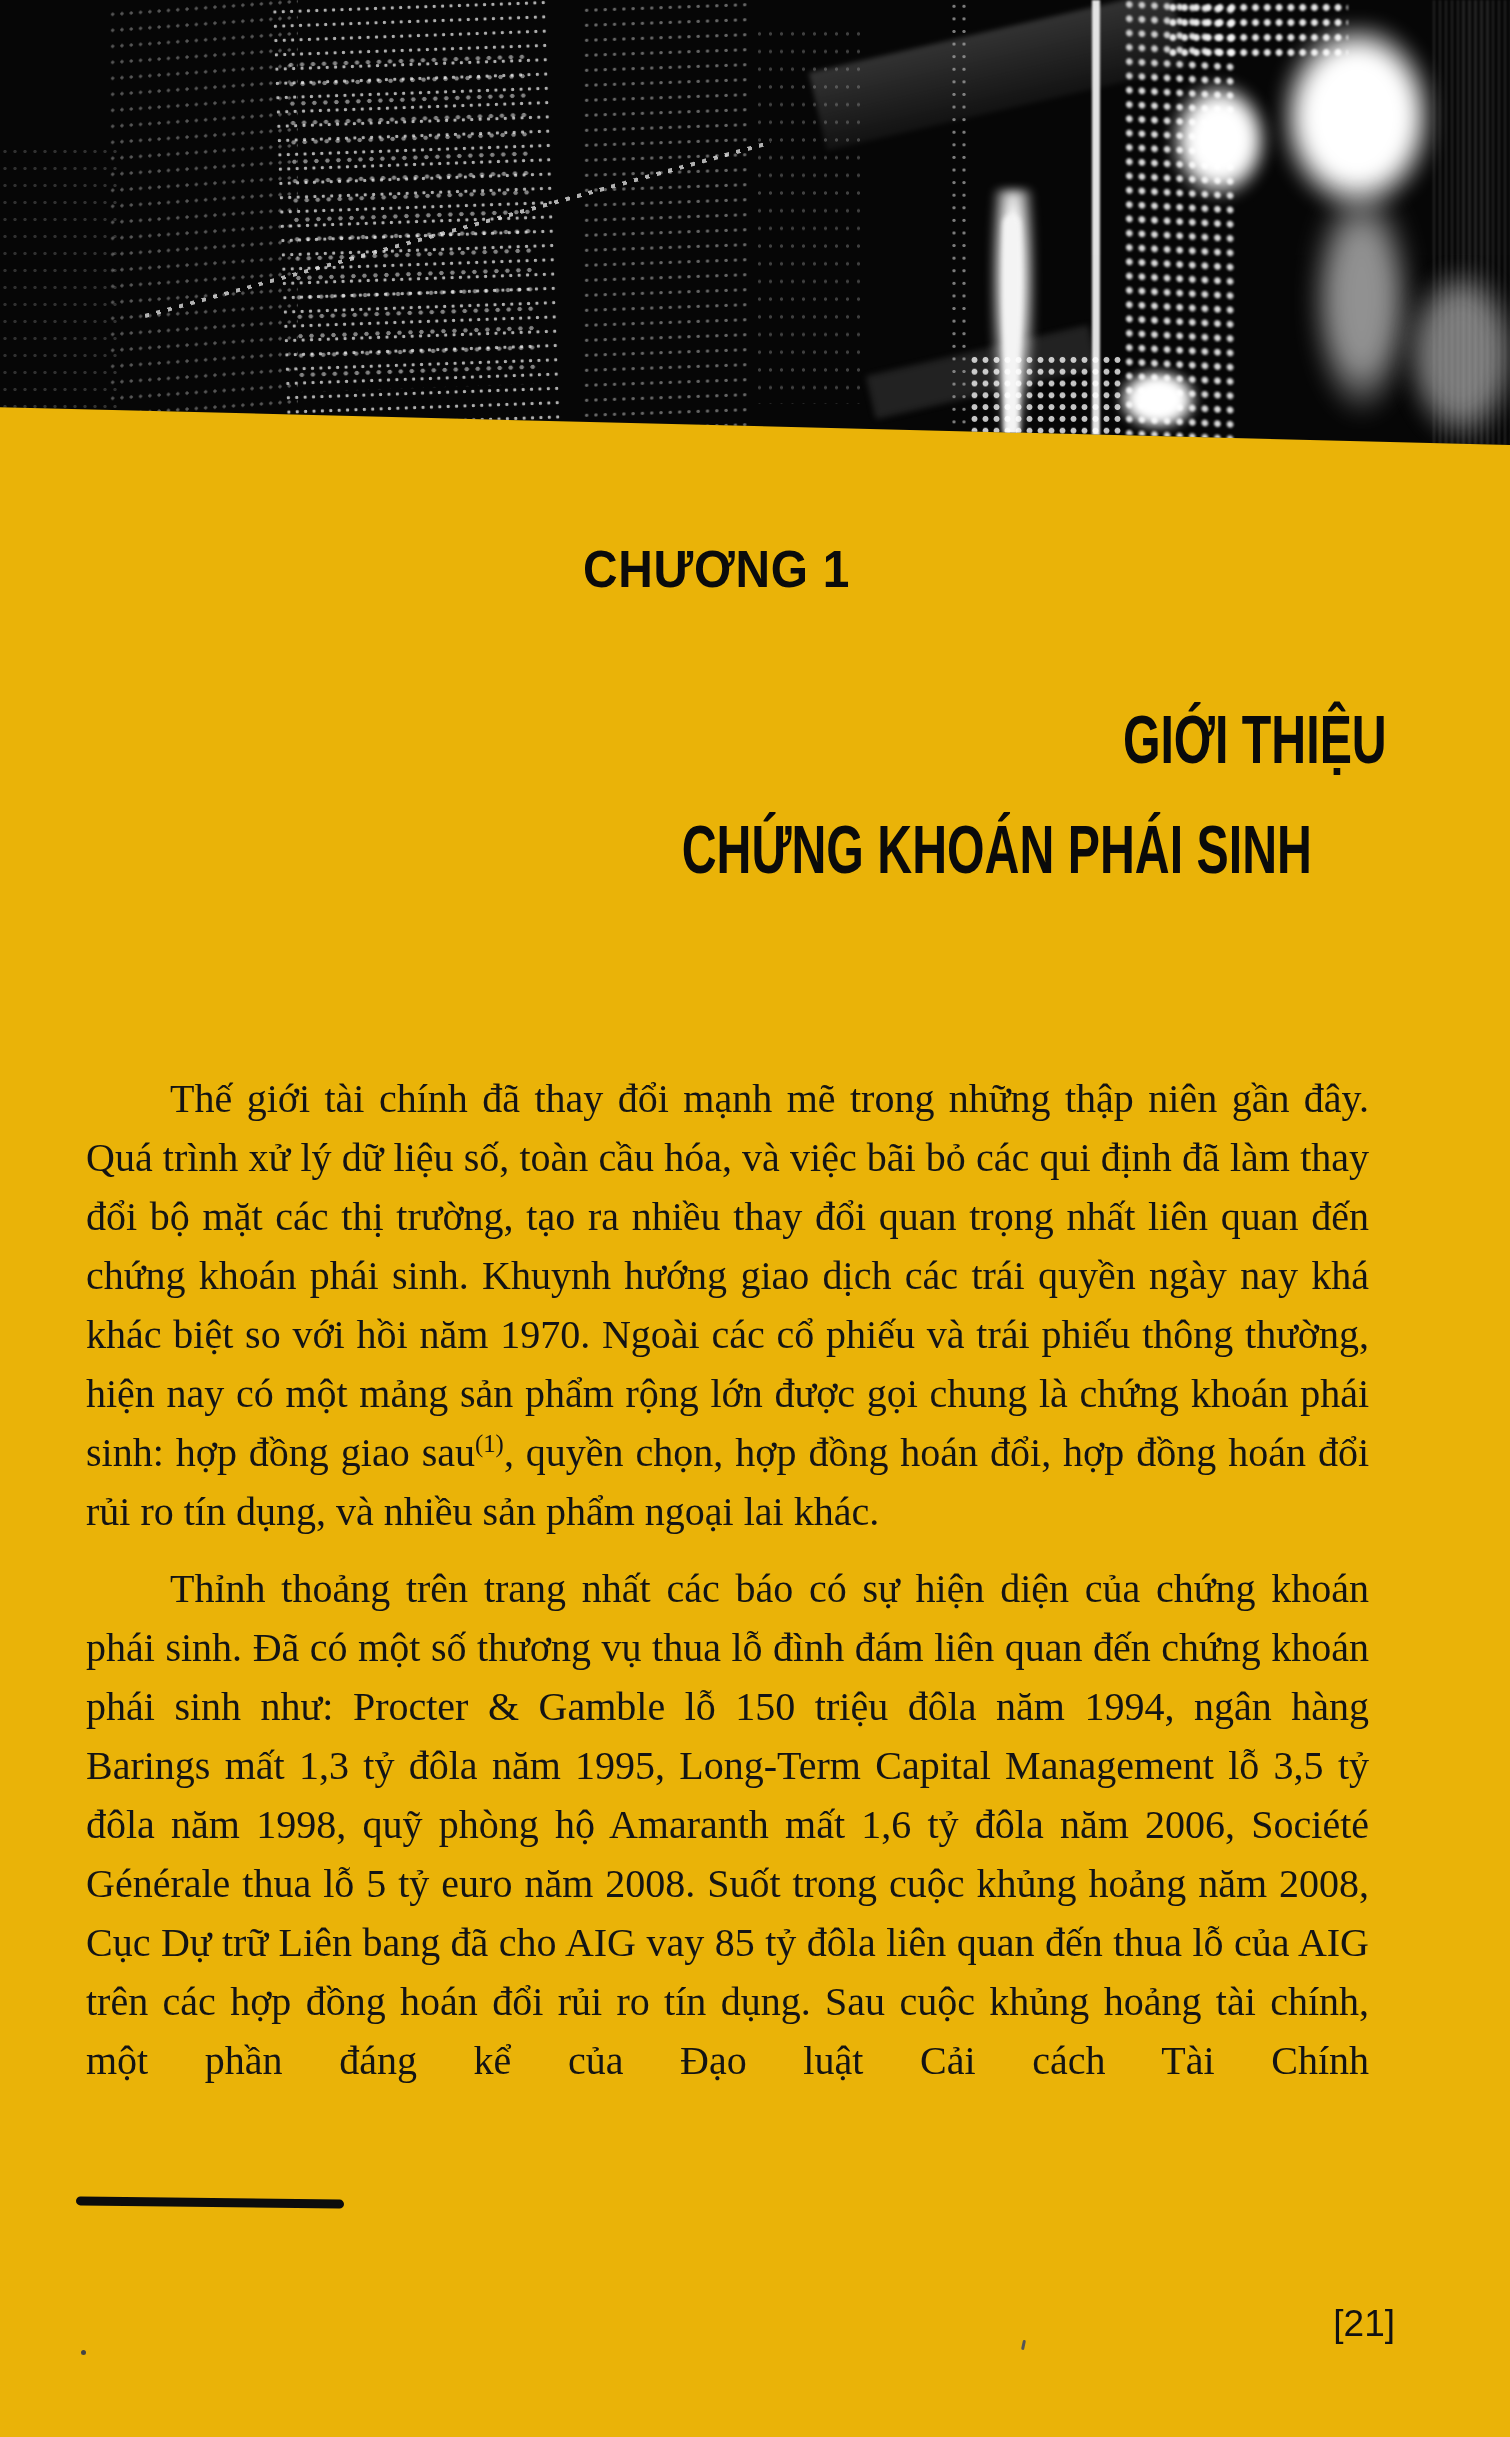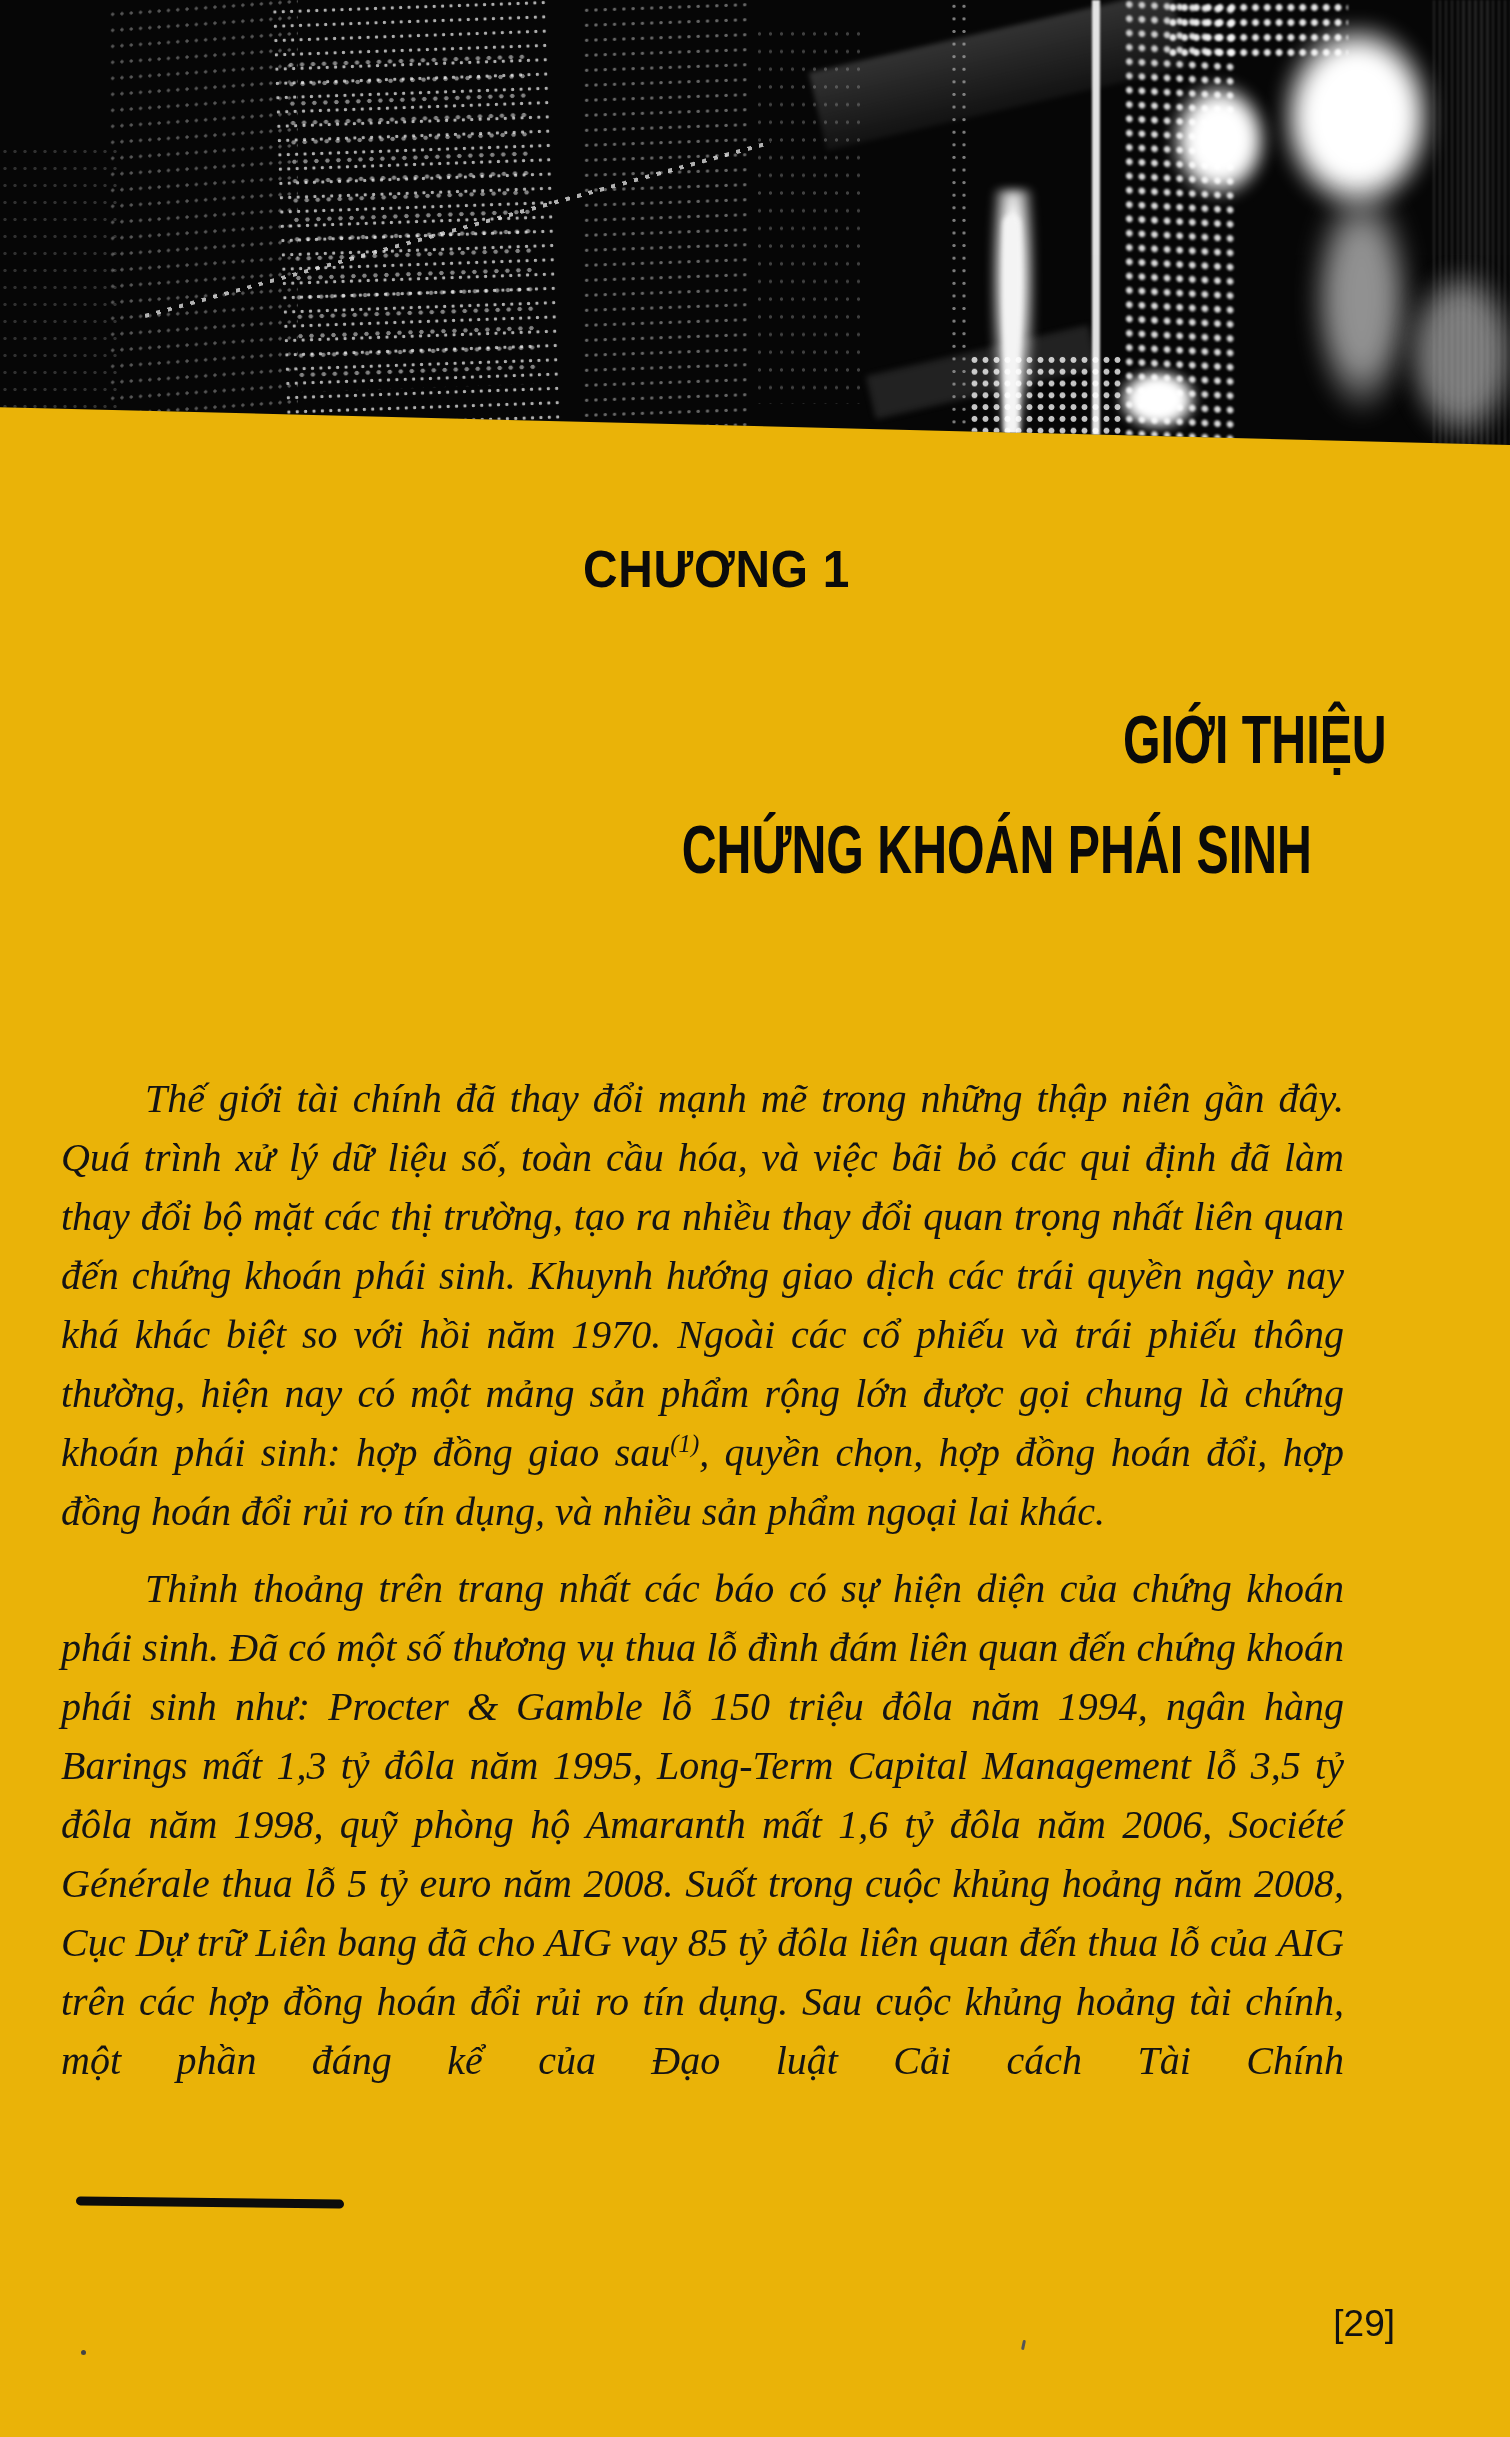--- a/index.html
+++ b/index.html
@@ -59,24 +59,23 @@
   .chapter-title{
     position:absolute;left:8px;top:684px;width:1433px;
     text-align:right;color:#0a0a0a;
     font-family:"Liberation Sans","DejaVu Sans",sans-serif;
     font-weight:bold;font-size:68px;line-height:110px;
   }
   .chapter-title .tline{display:inline-block;transform:scaleX(.71);white-space:nowrap;}
 
   
   .body-text{
-    position:absolute;left:61px;top:1069px;width:1283px;
+    position:absolute;left:86px;top:1069px;width:1283px;
     font-size:40px;line-height:59px;
     text-align:justify;
-    font-style:italic;
   }
   .body-text p{margin:0;text-indent:84px;}
   .body-text p.second{margin-top:18px;text-align-last:justify;}
   .fn-sup{font-size:62%;vertical-align:super;line-height:0;}
 
   
   .footnote-rule{
     position:absolute;left:76px;top:2198px;width:268px;height:9.3px;
     background:#0c0c0c;border-radius:5px;transform:rotate(.7deg);
   }
@@ -134,19 +133,19 @@
     <span class="tline">CHỨNG KHOÁN PHÁI SINH</span>
   </h1>
 
   <div class="body-text">
     <p><span>Thế giới tài chính đã thay đổi mạnh mẽ trong những thập niên gần đây. Quá trình xử lý dữ liệu số, toàn cầu hóa, và việc bãi bỏ các qui định đã làm thay đổi bộ mặt các thị trường, tạo ra nhiều thay đổi quan trọng nhất liên quan đến chứng khoán phái sinh. Khuynh hướng giao dịch các trái quyền ngày nay khá khác biệt so với hồi năm 1970. Ngoài các cổ phiếu và trái phiếu thông thường, hiện nay có một mảng sản phẩm rộng lớn được gọi chung là chứng khoán phái sinh: hợp đồng giao sau</span><span class="fn-sup">(1)</span><span>, quyền chọn, hợp đồng hoán đổi, hợp đồng hoán đổi rủi ro tín dụng, và nhiều sản phẩm ngoại lai khác.</span></p>
     <p class="second">Thỉnh thoảng trên trang nhất các báo có sự hiện diện của chứng khoán phái sinh. Đã có một số thương vụ thua lỗ đình đám liên quan đến chứng khoán phái sinh như: Procter &amp; Gamble lỗ 150 triệu đôla năm 1994, ngân hàng Barings mất 1,3 tỷ đôla năm 1995, Long-Term Capital Management lỗ 3,5 tỷ đôla năm 1998, quỹ phòng hộ Amaranth mất 1,6 tỷ đôla năm 2006, Société Générale thua lỗ 5 tỷ euro năm 2008. Suốt trong cuộc khủng hoảng năm 2008, Cục Dự trữ Liên bang đã cho AIG vay 85 tỷ đôla liên quan đến thua lỗ của AIG trên các hợp đồng hoán đổi rủi ro tín dụng. Sau cuộc khủng hoảng tài chính, một phần đáng kể của Đạo luật Cải cách Tài Chính</p>
   </div>
 
   <div class="footnote-rule"></div>
 
-  <div class="page-number">[29]</div>
+  <div class="page-number">[21]</div>
 
   <div class="speck-1"></div>
   <div class="speck-2"></div>
 
 </div>
 
 
 </body></html>

